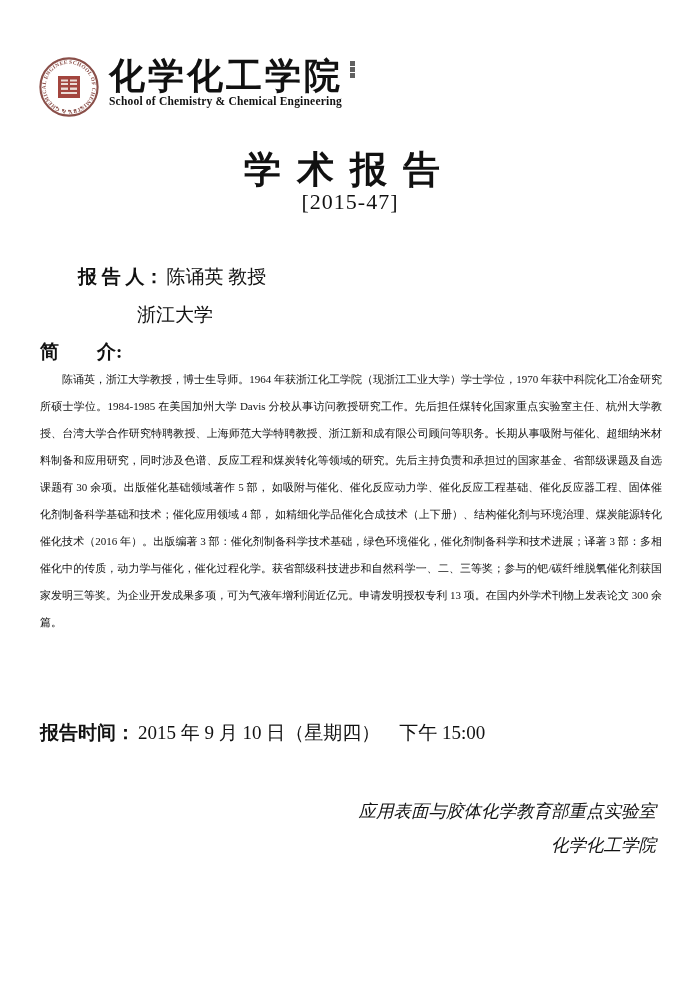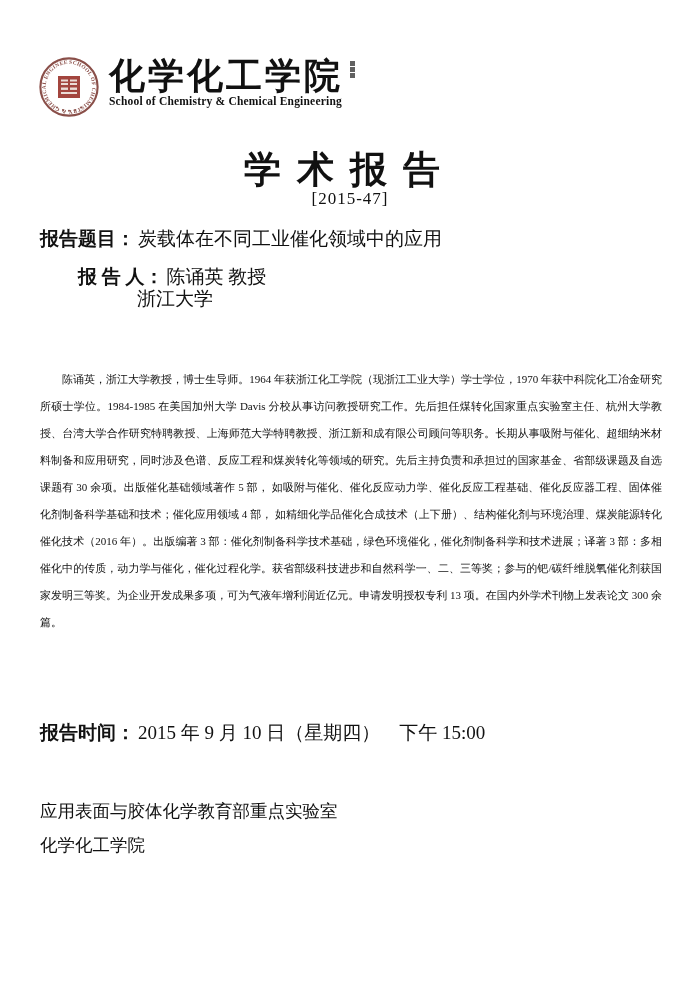--- a/index.html
+++ b/index.html
@@ -17,38 +17,38 @@
     font-family:"Liberation Serif","DejaVu Serif",serif;display:flex;align-items:flex-start;}
   .sig-mark{display:inline-block;margin-left:7px;margin-top:2px;width:6px;}
   .sig-mark i{display:block;width:5px;height:5px;background:#3a3a3a;opacity:.8;margin:1px 0;}
   .logo-en{font-size:11.5px;font-weight:bold;letter-spacing:.2px;margin-top:1px;
     font-family:"Liberation Serif","DejaVu Serif",serif;}
   
   .doc-title{position:absolute;top:118px;left:0;width:100%;text-align:center;
     font-size:37px;font-weight:900;letter-spacing:16px;line-height:54px;
     font-family:"Liberation Serif","DejaVu Serif",serif;}
   .issue-no{position:absolute;top:189px;left:0;width:100%;text-align:center;
-    font-size:17px;letter-spacing:1px;}
+    font-size:22px;letter-spacing:1px;}
   
   .row{position:absolute;left:40px;right:38px;font-size:19px;line-height:25px;white-space:nowrap;}
   .row .lbl{font-weight:bold;}
   .row .val{font-weight:normal;margin-left:3px;}
   .topic-row{top:226px;}
   .speaker-row{top:264px;margin-left:38px;}
-  .affil-row{top:286px;left:137px;}
+  .affil-row{top:302px;left:137px;}
   .intro-row{top:339px;}
   .time-row{top:720px;}
   .place-row{top:758px;}
   
   .intro-text{position:absolute;top:366px;left:40px;width:622px;
     font-size:11px;line-height:27px;text-align:justify;text-justify:inter-ideograph;
     text-indent:2em;margin:0;}
   
-  .footer{position:absolute;top:795px;left:40px;right:44px;text-align:left;
-    font-size:17.5px;line-height:33.5px;}
+  .footer{position:absolute;top:795px;left:48px;right:44px;text-align:right;
+    font-size:17.5px;line-height:33.5px;font-style:italic;}
 </style>
 </head>
 <body>
 
 <div class="page">
 
   <header class="logo-row">
     <svg class="seal" viewBox="0 0 62 62">
       <circle cx="31" cy="31" r="28.6" fill="none" stroke="#8a4f49" stroke-width="2.1"></circle>
       <defs>
@@ -84,30 +84,30 @@
             <i></i>
           </span>
       </div>
       <div class="logo-en">School of Chemistry &amp; Chemical Engineering</div>
     </div>
   </header>
 
   <h1 class="doc-title">学术报告</h1>
   <div class="issue-no">[2015-47]</div>
 
-  <div class="row topic-row">
-    <span class="lbl">报告题目：</span><span class="val">炭载体在不同工业催化领域中的应用</span>
-  </div>
 
   <div class="row speaker-row">
     <span class="lbl">报 告 人：</span><span class="val">陈诵英  教授</span>
   </div>
 
   <div class="row affil-row">浙江大学</div>
 
+  <div class="row intro-row">
+    <span class="lbl">简　　介:</span>
+  </div>
 
   <p class="intro-text">陈诵英，浙江大学教授，博士生导师。1964 年获浙江化工学院（现浙江工业大学）学士学位，1970 年获中科院化工冶金研究所硕士学位。1984-1985 在美国加州大学 Davis 分校从事访问教授研究工作。先后担任煤转化国家重点实验室主任、杭州大学教授、台湾大学合作研究特聘教授、上海师范大学特聘教授、浙江新和成有限公司顾问等职务。长期从事吸附与催化、超细纳米材料制备和应用研究，同时涉及色谱、反应工程和煤炭转化等领域的研究。先后主持负责和承担过的国家基金、省部级课题及自选课题有 30 余项。出版催化基础领域著作 5 部， 如吸附与催化、催化反应动力学、催化反应工程基础、催化反应器工程、固体催化剂制备科学基础和技术；催化应用领域 4 部， 如精细化学品催化合成技术（上下册）、结构催化剂与环境治理、煤炭能源转化催化技术（2016 年）。出版编著 3 部：催化剂制备科学技术基础，绿色环境催化，催化剂制备科学和技术进展；译著 3 部：多相催化中的传质，动力学与催化，催化过程化学。获省部级科技进步和自然科学一、二、三等奖；参与的钯/碳纤维脱氧催化剂获国家发明三等奖。为企业开发成果多项，可为气液年增利润近亿元。申请发明授权专利 13 项。在国内外学术刊物上发表论文 300 余篇。</p>
 
   <div class="row time-row">
     <span class="lbl">报告时间：</span><span class="val">2015 年 9 月 10 日（星期四）　下午 15:00</span>
   </div>
 
   <div class="footer">
     <div>应用表面与胶体化学教育部重点实验室</div>
     <div>化学化工学院</div>

